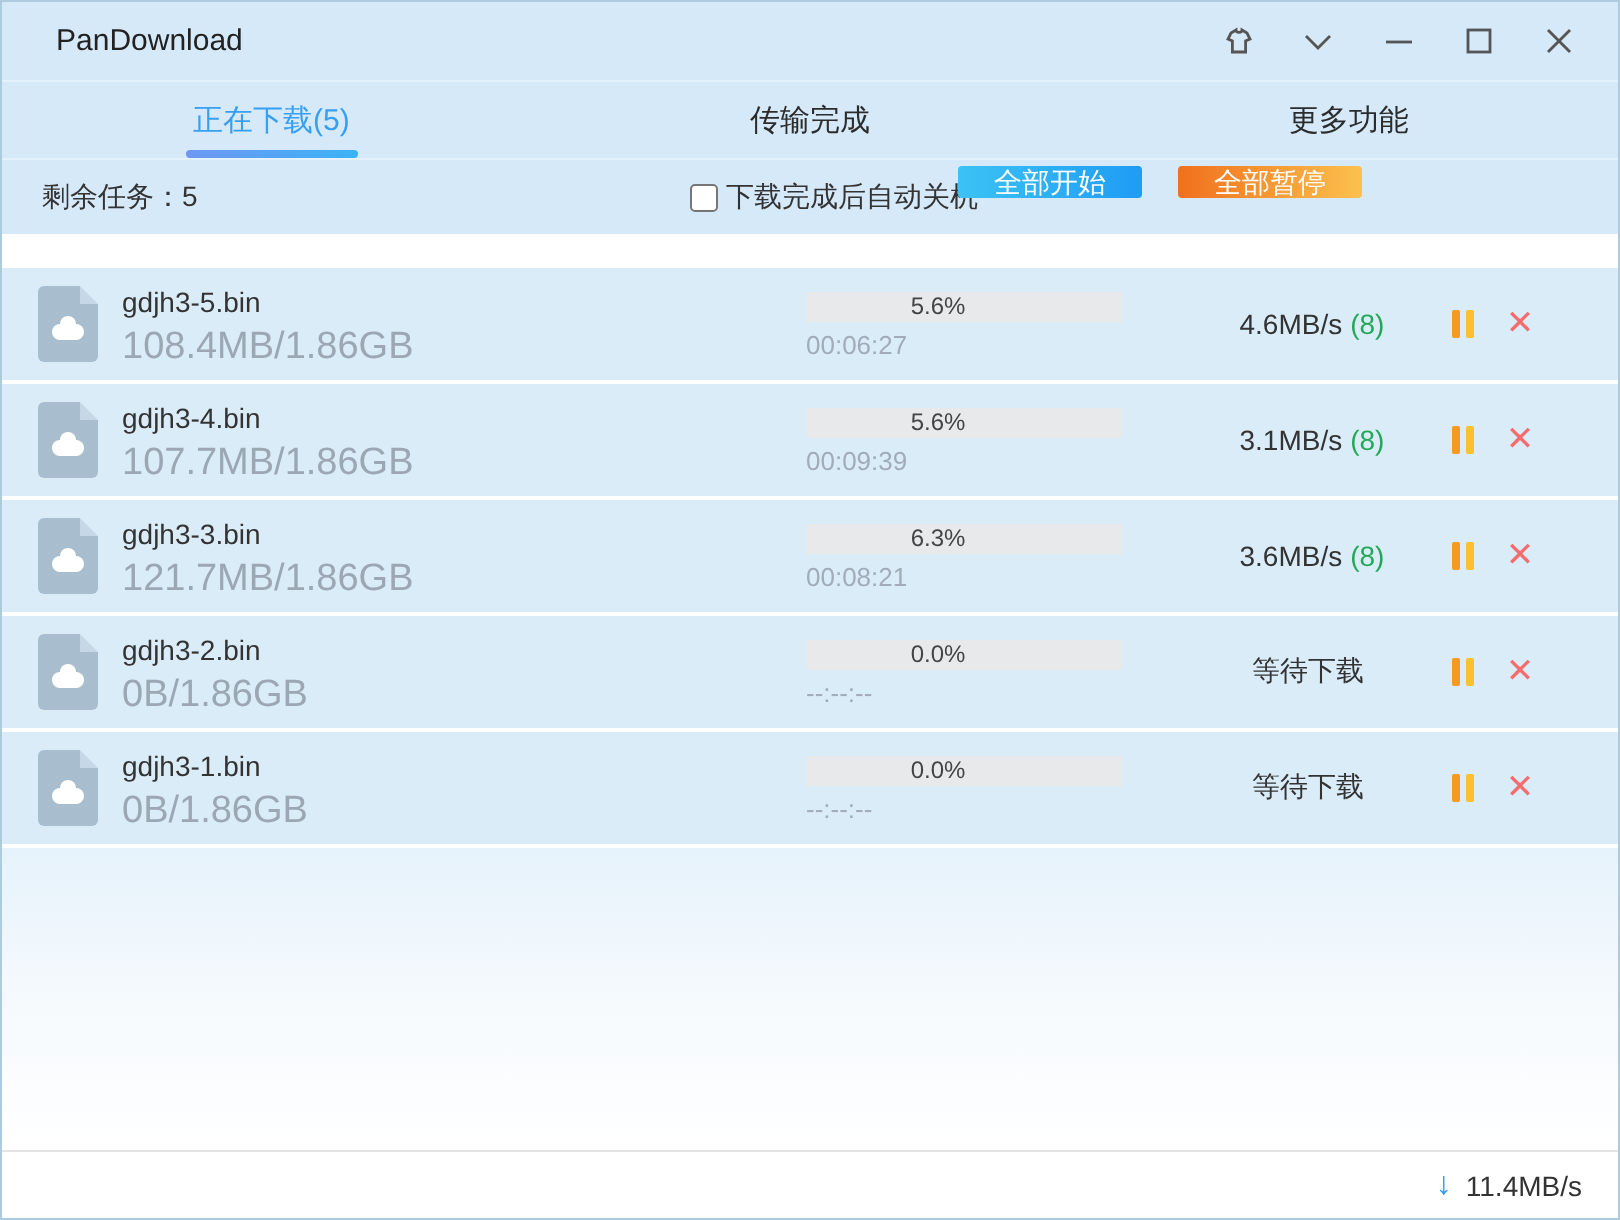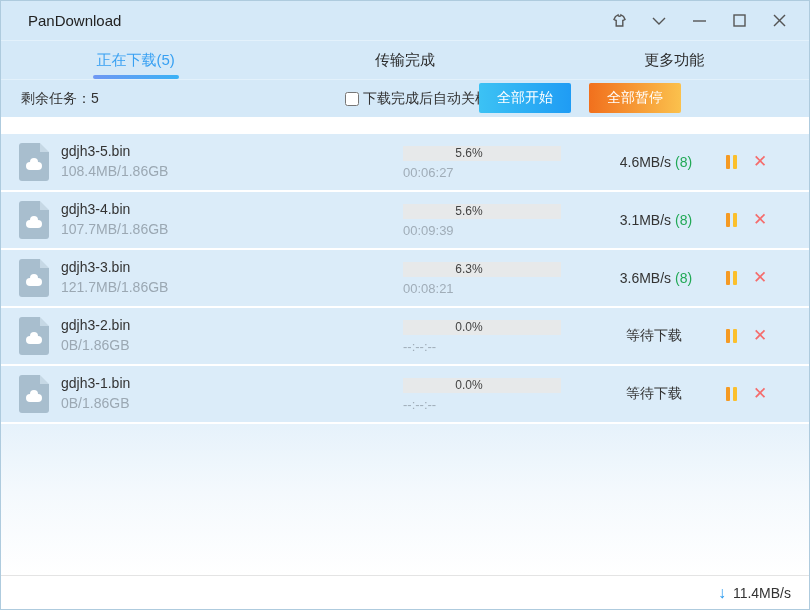--- a/index.html
+++ b/index.html
@@ -33,39 +33,39 @@
     width:86px; height:4px; border-radius:2px;
     background:linear-gradient(90deg,#6f97f3,#3ab2f6);
   }
   
   .toolbar { height:37px; background:#d5e9f8; flex:0 0 auto; position:relative; }
   .remaining { position:absolute; left:20px; top:50%; transform:translateY(-50%); font-size:14px; color:#333; }
   .shutdown { position:absolute; left:316px; top:50%; transform:translateY(-50%);
               display:flex; align-items:center; gap:4px; font-size:14px; color:#333;padding-left:28px; }
   .shutdown input { width:14px; height:14px; accent-color:#38a0f2; }
   .tool-btn {
-    position:absolute; top:3px; width:92px; height:30px; border:none; border-radius:2px;
+    position:absolute; top:3px; width:92px; height:16px; border:none; border-radius:2px;
     color:#fff; font-size:14px; font-family:inherit; cursor:pointer;
   }
   .btn-start  { left:478px; background:linear-gradient(90deg,#3cc2f4,#1f9cf4); }
   .btn-pause  { left:588px; background:linear-gradient(90deg,#f1701d,#fbc14d); }
   .btn-cancel { left:698px; background:linear-gradient(90deg,#f4555f,#fa98a2); }
   
   .list { flex:0 0 auto; background:#fff; padding-top:17px; }
   .row { height:56px; background:#dbecf9; position:relative; margin-bottom:2px; }
   .file-icon { position:absolute; left:18px; top:9px; width:30px; height:38px;
                background:#a8bece; border-radius:3px; }
   .file-icon .fold { position:absolute; top:0; right:0; width:0; height:0;
     border-top:9px solid #dbecf9; border-left:9px solid #c6d8e5; }
   .file-icon .cloud { position:absolute; left:7px; bottom:11px; width:16px; height:8px;
     background:#fff; border-radius:8px; }
   .file-icon .cloud:before { content:""; position:absolute; left:4px; top:-4px;
     width:8px; height:8px; background:#fff; border-radius:50%; }
   .fname { position:absolute; left:60px; top:9px; font-size:14px; color:#333; }
-  .fsize { position:absolute; left:60px; top:29px; font-size:14px; color:#9ba8b3; }
+  .fsize { position:absolute; left:60px; top:29px; font-size:19px; color:#9ba8b3; }
   .pbar { position:absolute; left:402px; top:12px; width:158px; height:15px;
           background:#e7e9ea; overflow:hidden; }
   .pfill { height:100%; background:#2ba3e8; width:0; }
   .ppct { position:absolute; left:402px; top:12px; width:132px; height:15px;
           font-size:12px; color:#444; text-align:center; line-height:15px; }
   .ptime { position:absolute; left:402px; top:31px; font-size:13px; color:#a0adb8; }
   .speed { position:absolute; left:592px; top:0; width:126px; height:56px;
            display:flex; align-items:center; justify-content:center; gap:4px; font-size:14px; color:#333; }
   .threads { color:#21a956; }
   .ctl-pause { position:absolute; left:724px; top:21px; width:14px; height:14px; cursor:pointer; }

